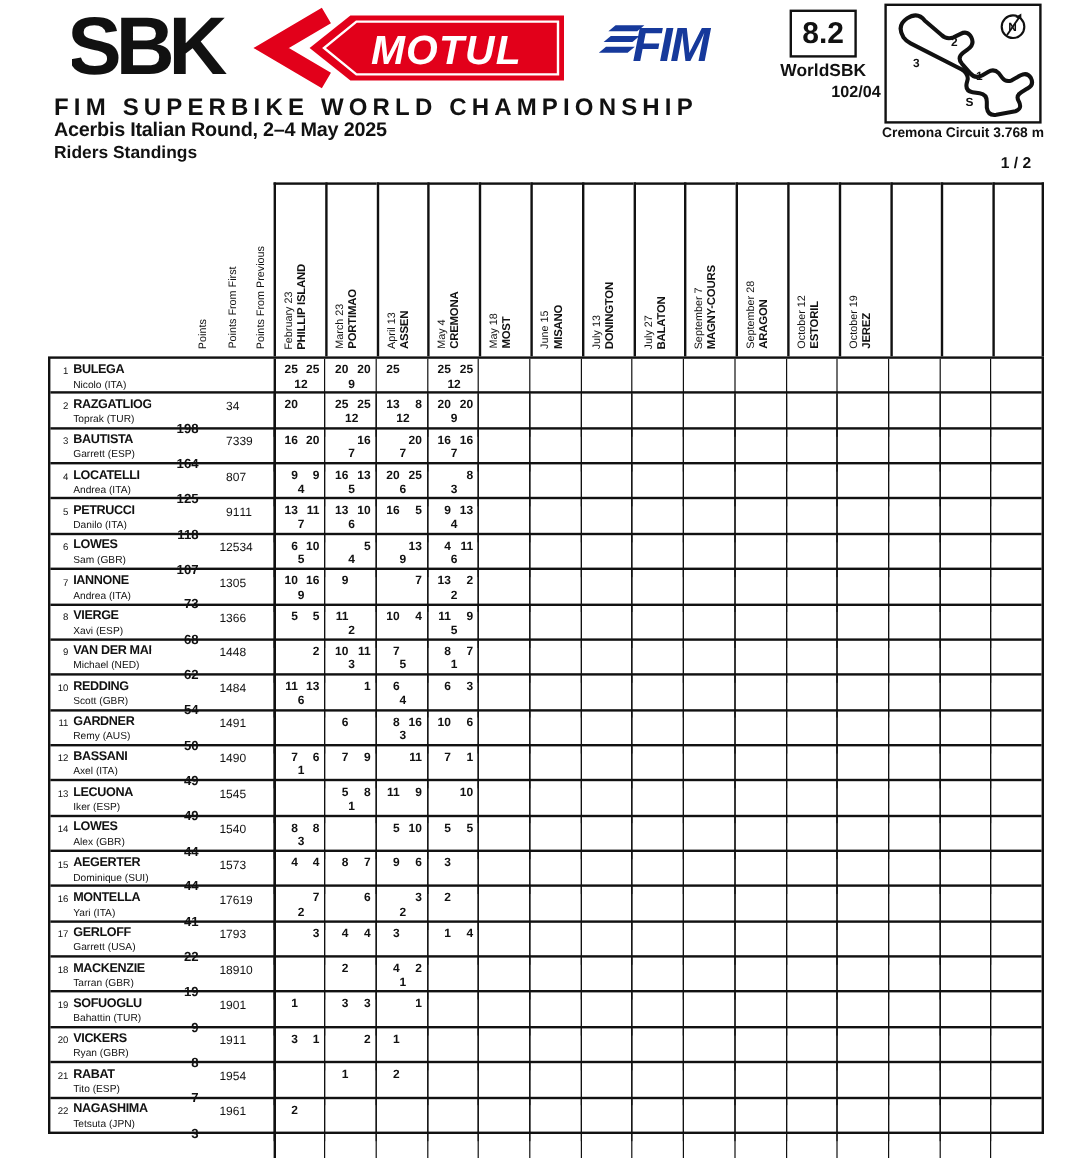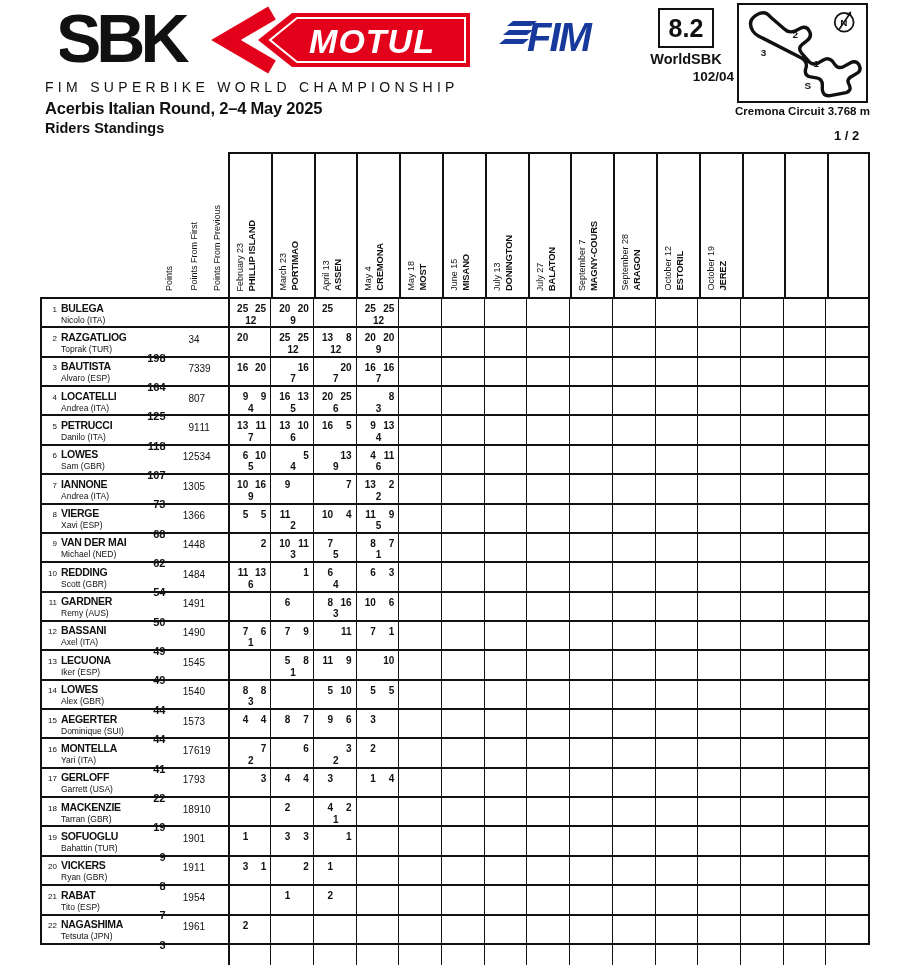--- a/index.html
+++ b/index.html
@@ -1,20 +1,20 @@
 <!DOCTYPE html>
 <html><head>
 <meta charset="utf-8">
 <style>
   html,body{margin:0;padding:0;width:900px;height:965px;background:#fff;overflow:hidden;
     font-family:"Liberation Sans",sans-serif;color:#111;}
   .abs{position:absolute;}
   
   #sbk-logo{left:60px;top:4px;width:412px;height:72px;}
-  #tagline{left:45px;top:79px;font-size:14px;font-weight:400;letter-spacing:4.3px;white-space:nowrap;text-align:right;}
+  #tagline{left:45px;top:79px;font-size:20px;font-weight:700;letter-spacing:4.3px;white-space:nowrap;text-align:right;}
   #event-title{left:45px;top:99px;font-size:16.5px;font-weight:700;letter-spacing:-0.2px;}
   #doc-title{left:45px;top:120px;font-size:14.5px;font-weight:700;}
   #fim-logo{left:497px;top:13px;width:104px;height:46px;}
   #event-info{left:638px;top:8px;width:96px;text-align:center;}
   #race-number-box{width:52px;height:36px;border:2.5px solid #111;margin:0 auto;
     font-size:25px;font-weight:700;line-height:36px;text-align:center;box-sizing:content-box;}
   #series-label{font-size:14.5px;font-weight:700;margin-top:3px;}
   #doc-code{font-size:13.5px;font-weight:700;margin-top:2px;text-align:right;}
   #map-box{left:737px;top:3px;width:131px;height:100px;border:2px solid #111;box-sizing:border-box;background:#fff;}
   #map-caption{left:731px;top:105px;width:143px;text-align:center;font-size:11.5px;font-weight:600;}
@@ -265,21 +265,21 @@
         <div class="rcell"></div>
         <div class="rcell"></div>
         <div class="rcell"></div>
         <div class="rcell"></div>
       </div>
       <div class="trow">
         <div class="lcell">
           <span class="pos">3</span>
           <div class="nm">
             <span class="last">BAUTISTA</span>
-            <span class="sub">Alvaro (ESP)</span>
+            <span class="sub">Garrett (ESP)</span>
           </div>
           <span class="pts">125</span>
           <span class="ff">73</span>
           <span class="fp">39</span>
         </div>
         <div class="rcell first">
           <span class="r1">16</span>
           <span class="r2">20</span>
         </div>
         <div class="rcell">

